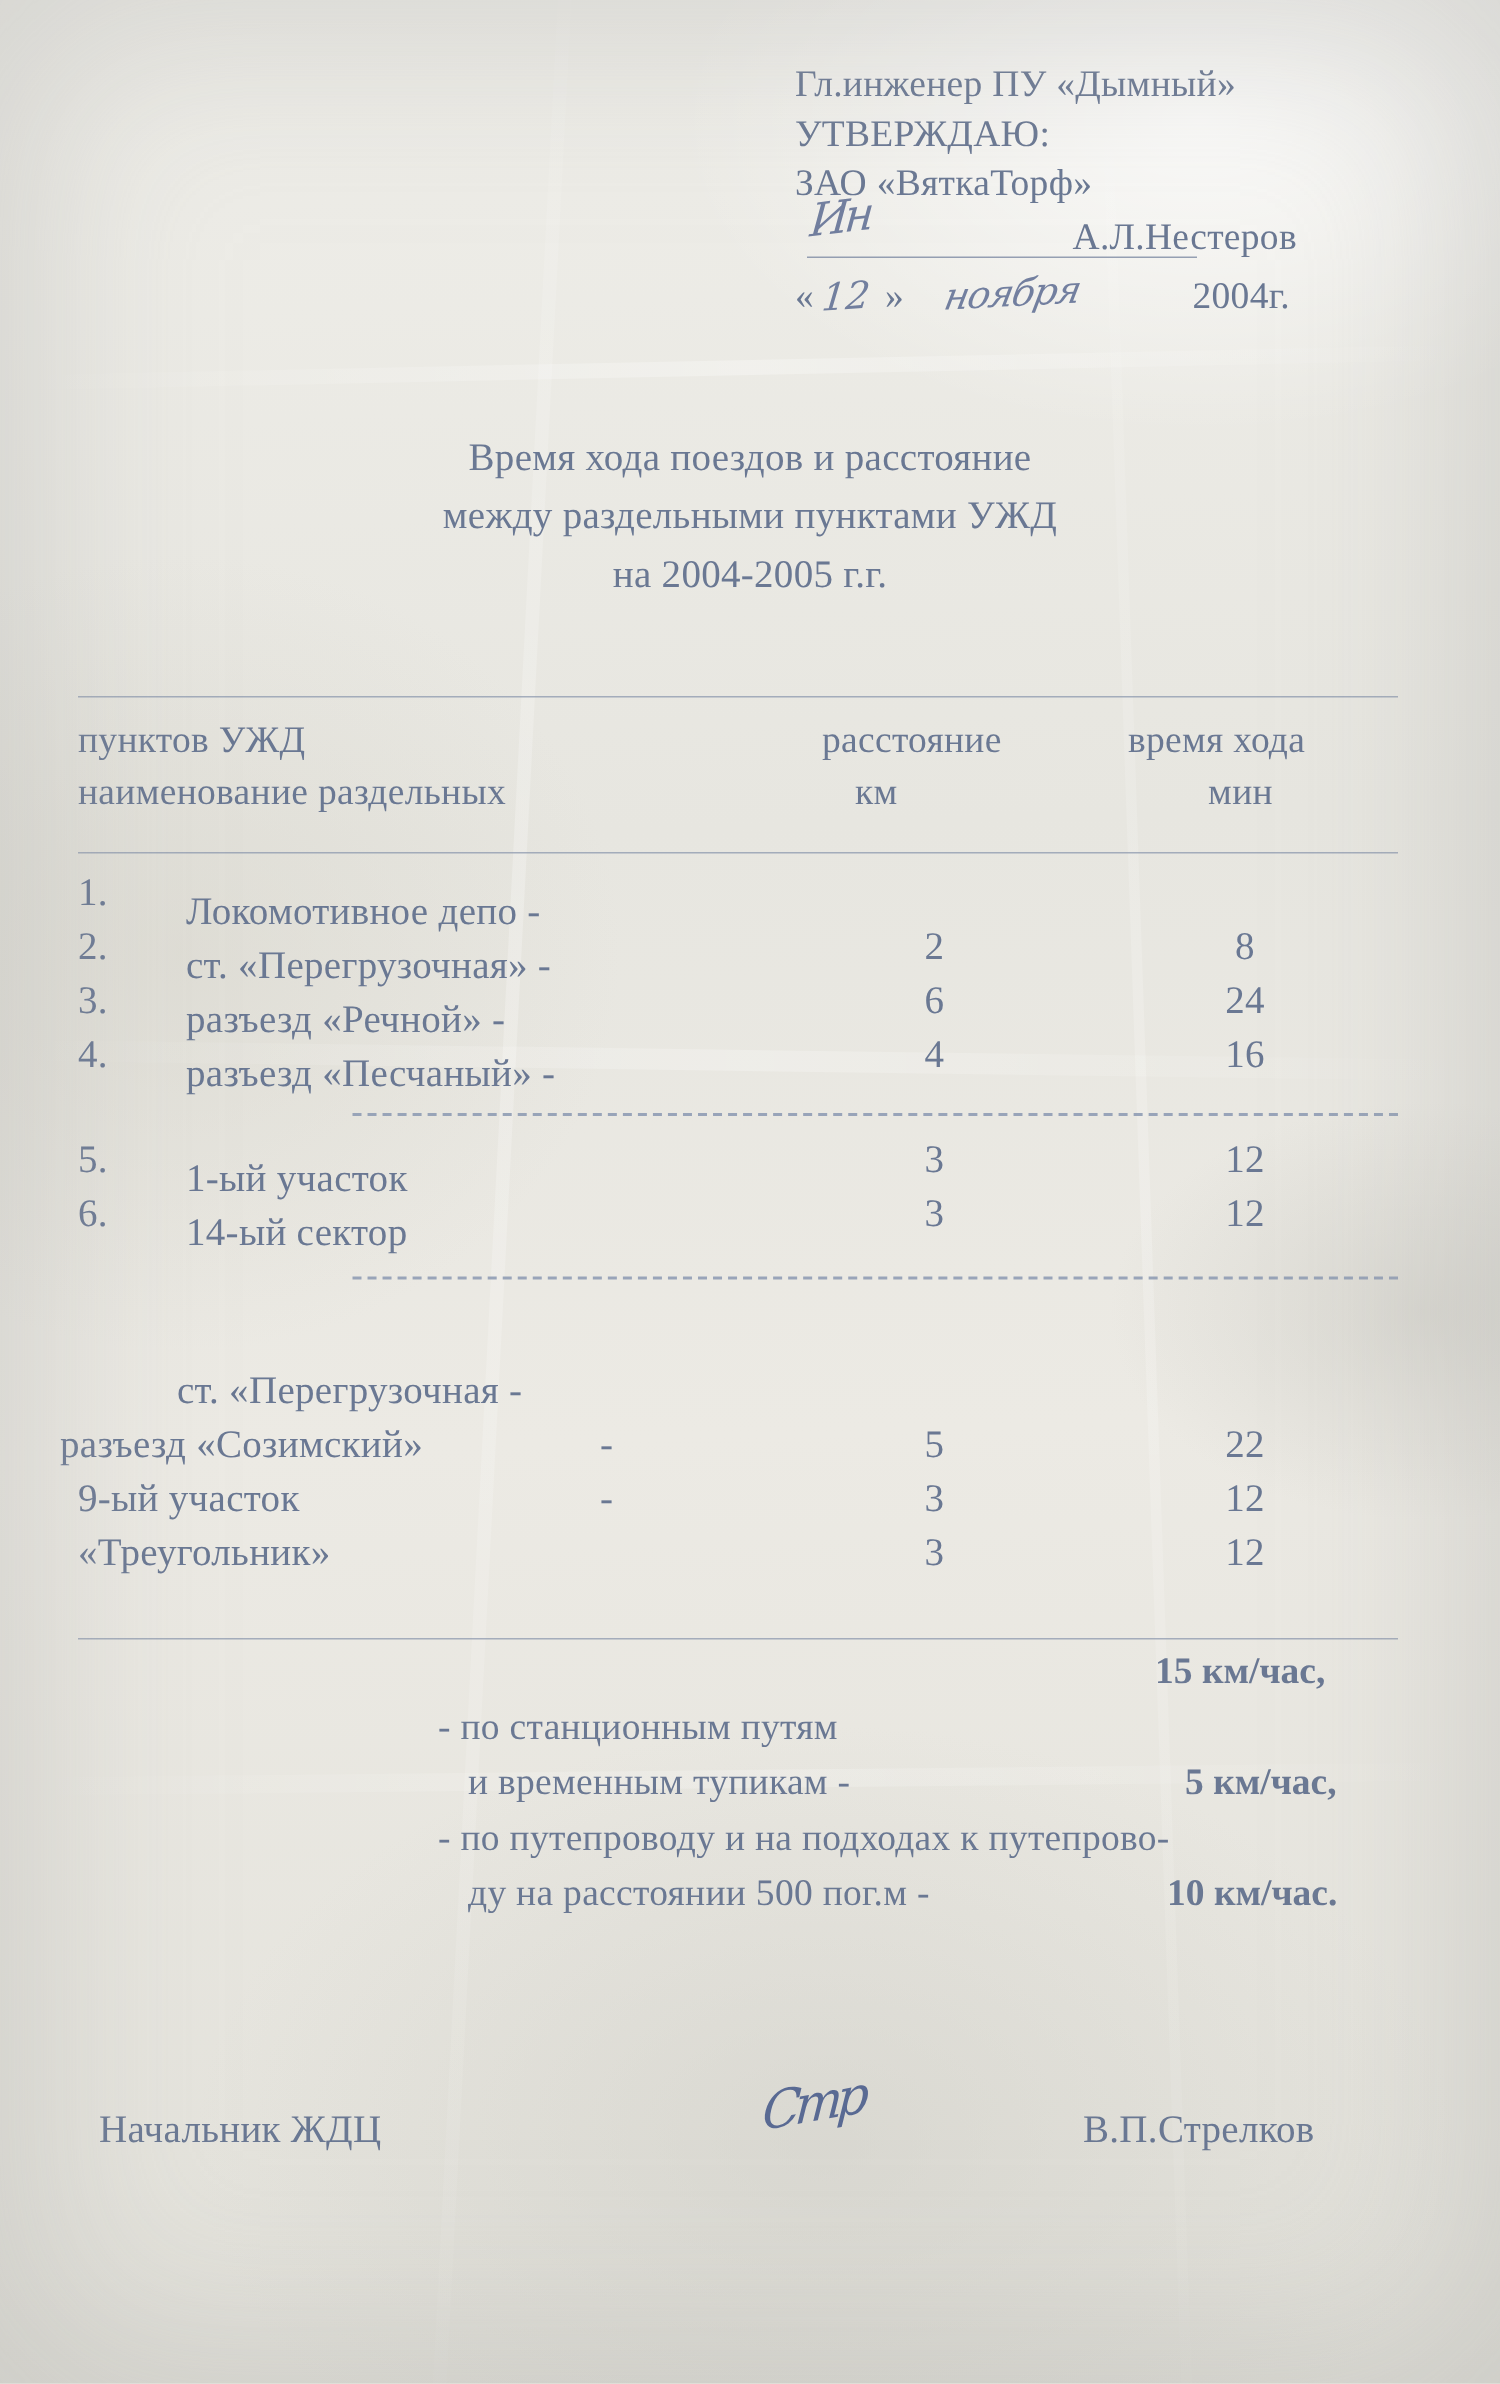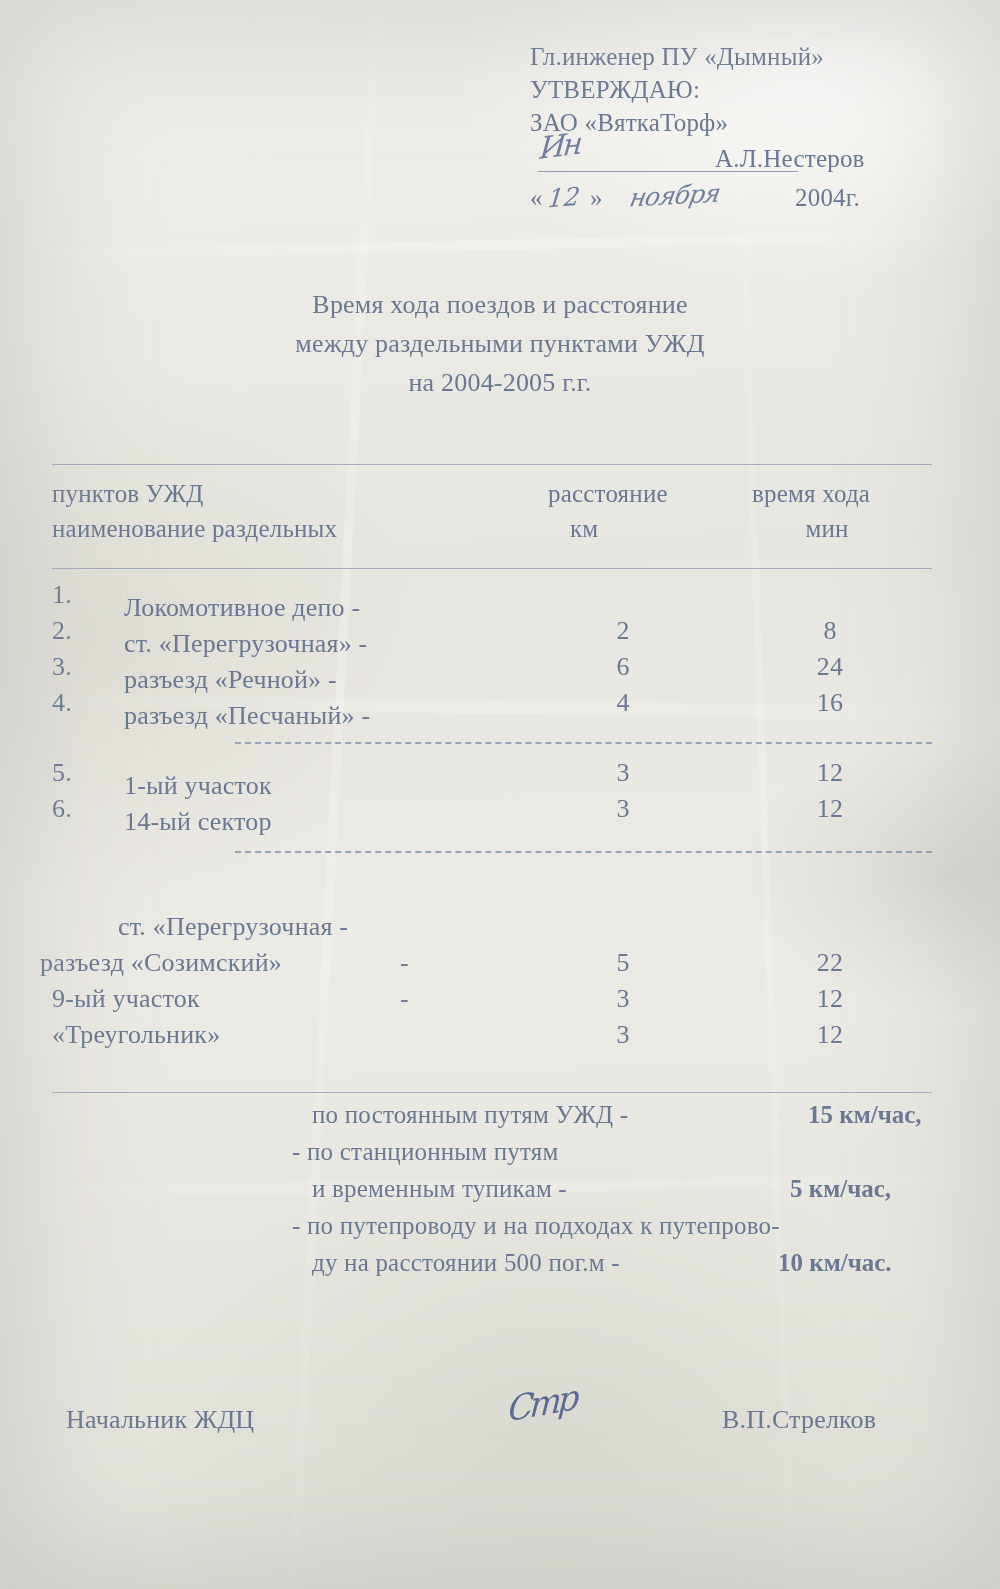--- a/index.html
+++ b/index.html
@@ -355,22 +355,21 @@
       <span class="dash" style="left:400px;"></span>
       <span class="dist">3</span>
       <span class="time">12</span>
     </div>
   </div>
 
   <div class="hr h3"></div>
 
   <div class="notes ink">
     <div class="n-line">
-      <span style="position:absolute;left:312px;">по постоянным путям УЖД   -</span>
-      <span class="b" style="position:absolute;left:770px;margin-left:38px;">15 км/час,</span>
+      <span class="b" style="position:absolute;left:770px;">15 км/час,</span>
     </div>
     <div class="n-line">
       <span style="position:absolute;left:292px;">- по станционным путям</span>
     </div>
     <div class="n-line">
       <span style="position:absolute;left:312px;">и временным тупикам             -</span>
       <span class="b" style="position:absolute;left:790px;">5 км/час,</span>
     </div>
     <div class="n-line">
       <span style="position:absolute;left:292px;">- по путепроводу и на подходах к путепрово-</span>

